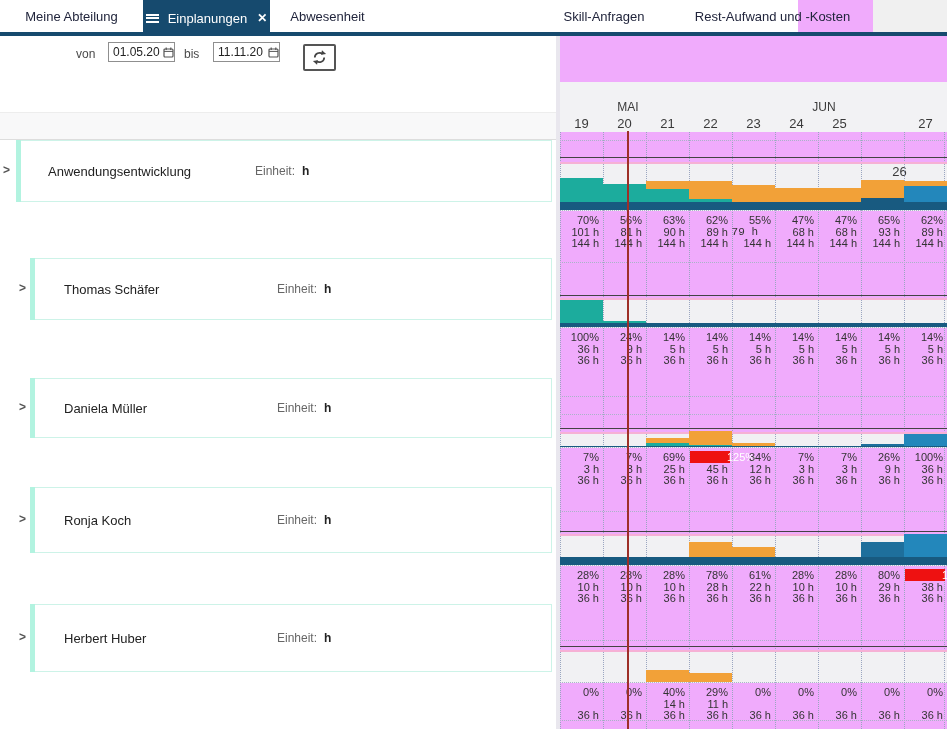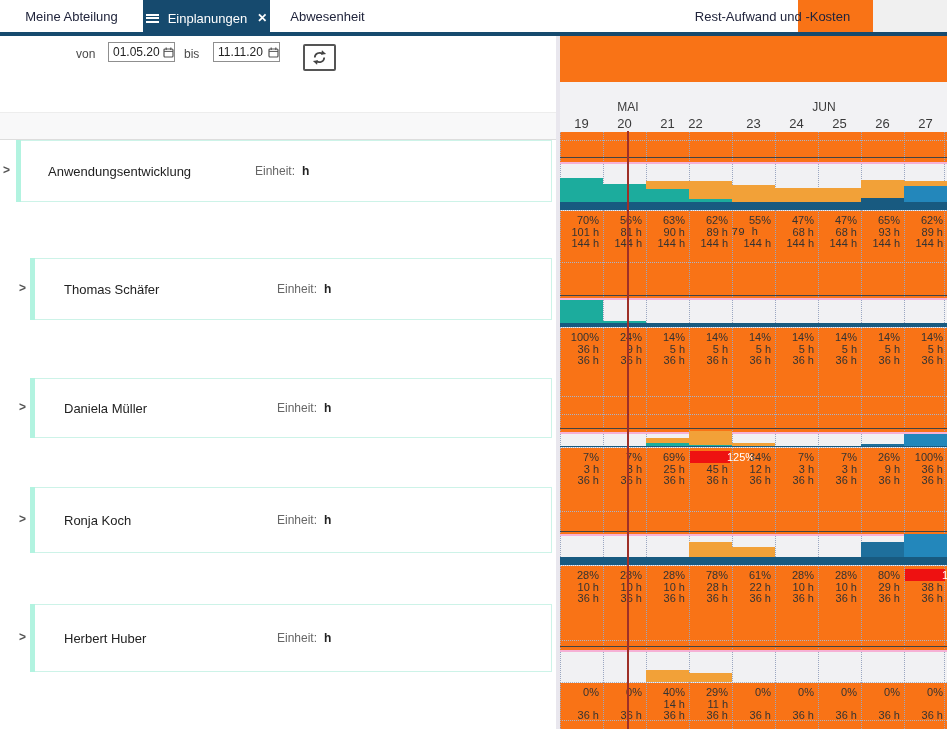--- a/index.html
+++ b/index.html
@@ -36,21 +36,21 @@
   
   .person-box{position:absolute;background:#fff;border:1px solid #cdf3e8;box-sizing:border-box;z-index:4;}
   .accentbar{position:absolute;width:5px;background:#b2f3e0;z-index:5;}
   .chev{position:absolute;font-size:12px;font-weight:bold;color:#555;cursor:pointer;z-index:6;}
   .rname{position:absolute;font-size:13px;color:#222;white-space:nowrap;z-index:6;}
   .unitlbl{position:absolute;font-size:12px;color:#666;z-index:6;}
   .unitval{position:absolute;font-size:12px;color:#222;font-weight:bold;z-index:6;}
   
   .pane-divider{position:absolute;left:556px;top:36px;width:4px;height:693px;background:#e9e7ee;z-index:6;}
   
-  .chart{position:absolute;left:560px;top:0;width:387px;height:729px;background:#f97316;overflow:hidden;}
+  .chart{position:absolute;left:560px;top:0;width:387px;height:729px;background:#f0abfc;overflow:hidden;}
   .chead{position:absolute;left:0;top:82px;width:387px;height:50px;background:#f2f2f4;z-index:1;}
   .month{position:absolute;top:100px;width:40px;text-align:center;font-size:12px;color:#3a3a3a;z-index:2;}
   .week{position:absolute;top:116px;width:43px;text-align:center;font-size:13px;color:#3a3a3a;z-index:2;}
   .vline{position:absolute;top:132px;height:597px;width:0;border-left:1px dotted #9aa6c0;z-index:2;}
   .sep{position:absolute;left:0;width:387px;height:0;border-top:1px dotted #aab4c8;z-index:2;}
   .limitline{position:absolute;left:0;width:387px;height:1px;background:#434343;z-index:4;}
   .pinkline{position:absolute;left:0;width:387px;height:2px;background:#f6b1d5;z-index:2;}
   .band{position:absolute;left:0;width:387px;background:#f1f1f3;border-bottom:1px dotted #aab4c8;
         box-sizing:content-box;z-index:1;}
   .seg{position:absolute;z-index:3;}
@@ -67,25 +67,25 @@
 <div id="app">
 
   <div class="chart">
     <div class="chead"></div>
     <div class="month" style="left:48px">MAI</div>
     <div class="month" style="left:244px">JUN</div>
     <div id="chart-dyn">
         <div class="week" style="left: 0px;">19</div>
         <div class="week" style="left: 43px;">20</div>
         <div class="week" style="left: 86px;">21</div>
-        <div class="week" style="left: 114px; text-align: center;">22</div>
+        <div class="week" style="left: 129px; text-align: center;">22</div>
         <div class="week" style="left: 172px;">23</div>
         <div class="week" style="left: 215px;">24</div>
         <div class="week" style="left: 258px;">25</div>
-        <div class="week" style="left: 301px;">26</div>
+        <div class="week" style="left: 318px; margin-top: 48px;">26</div>
         <div class="week" style="left: 344px;">27</div>
         <div class="vline" style="left: 0px;"></div>
         <div class="vline" style="left: 43px;"></div>
         <div class="vline" style="left: 86px;"></div>
         <div class="vline" style="left: 129px;"></div>
         <div class="vline" style="left: 172px;"></div>
         <div class="vline" style="left: 215px;"></div>
         <div class="vline" style="left: 258px;"></div>
         <div class="vline" style="left: 301px;"></div>
         <div class="vline" style="left: 344px;"></div>
@@ -399,16 +399,17 @@
     <div class="tab t1 active">
       <span class="hamburger">
           <span></span>
           <span></span>
           <span></span>
         </span>
       <span>Einplanungen</span>
       <span class="close-x">✕</span>
     </div>
     <div class="tab t2">Abwesenheit</div>
+    <div class="tab t4">Skill-Anfragen</div>
     <div class="tab t5">Rest-Aufwand und -Kosten</div>
   </div>
 
 </div>
 
 </body></html>

